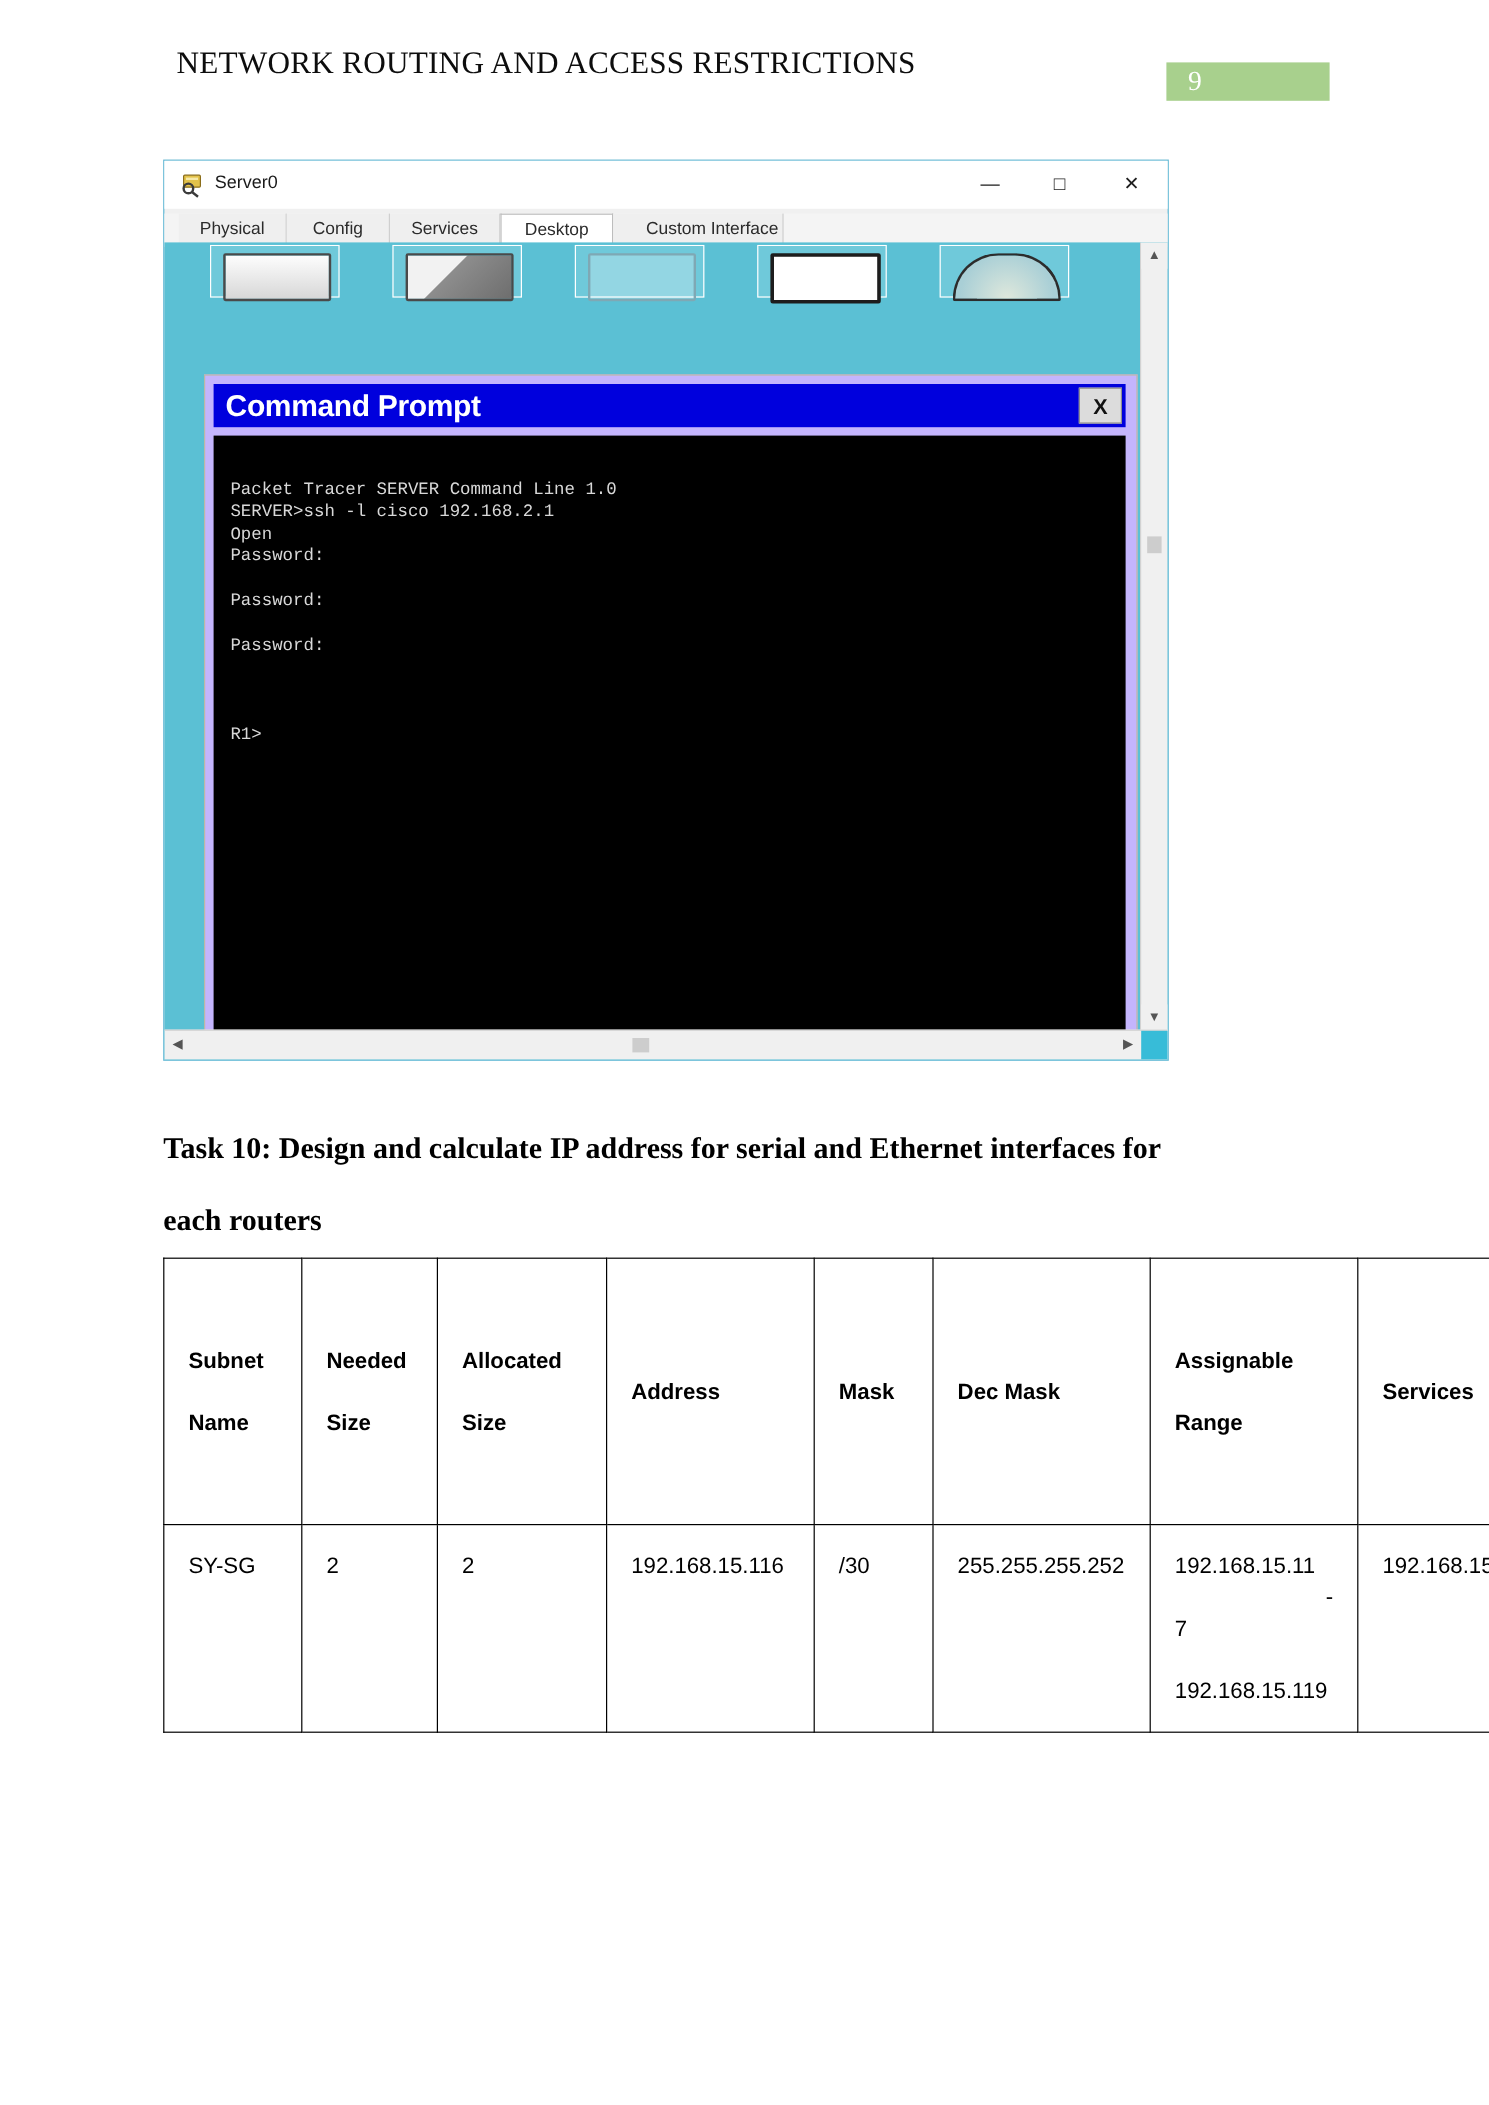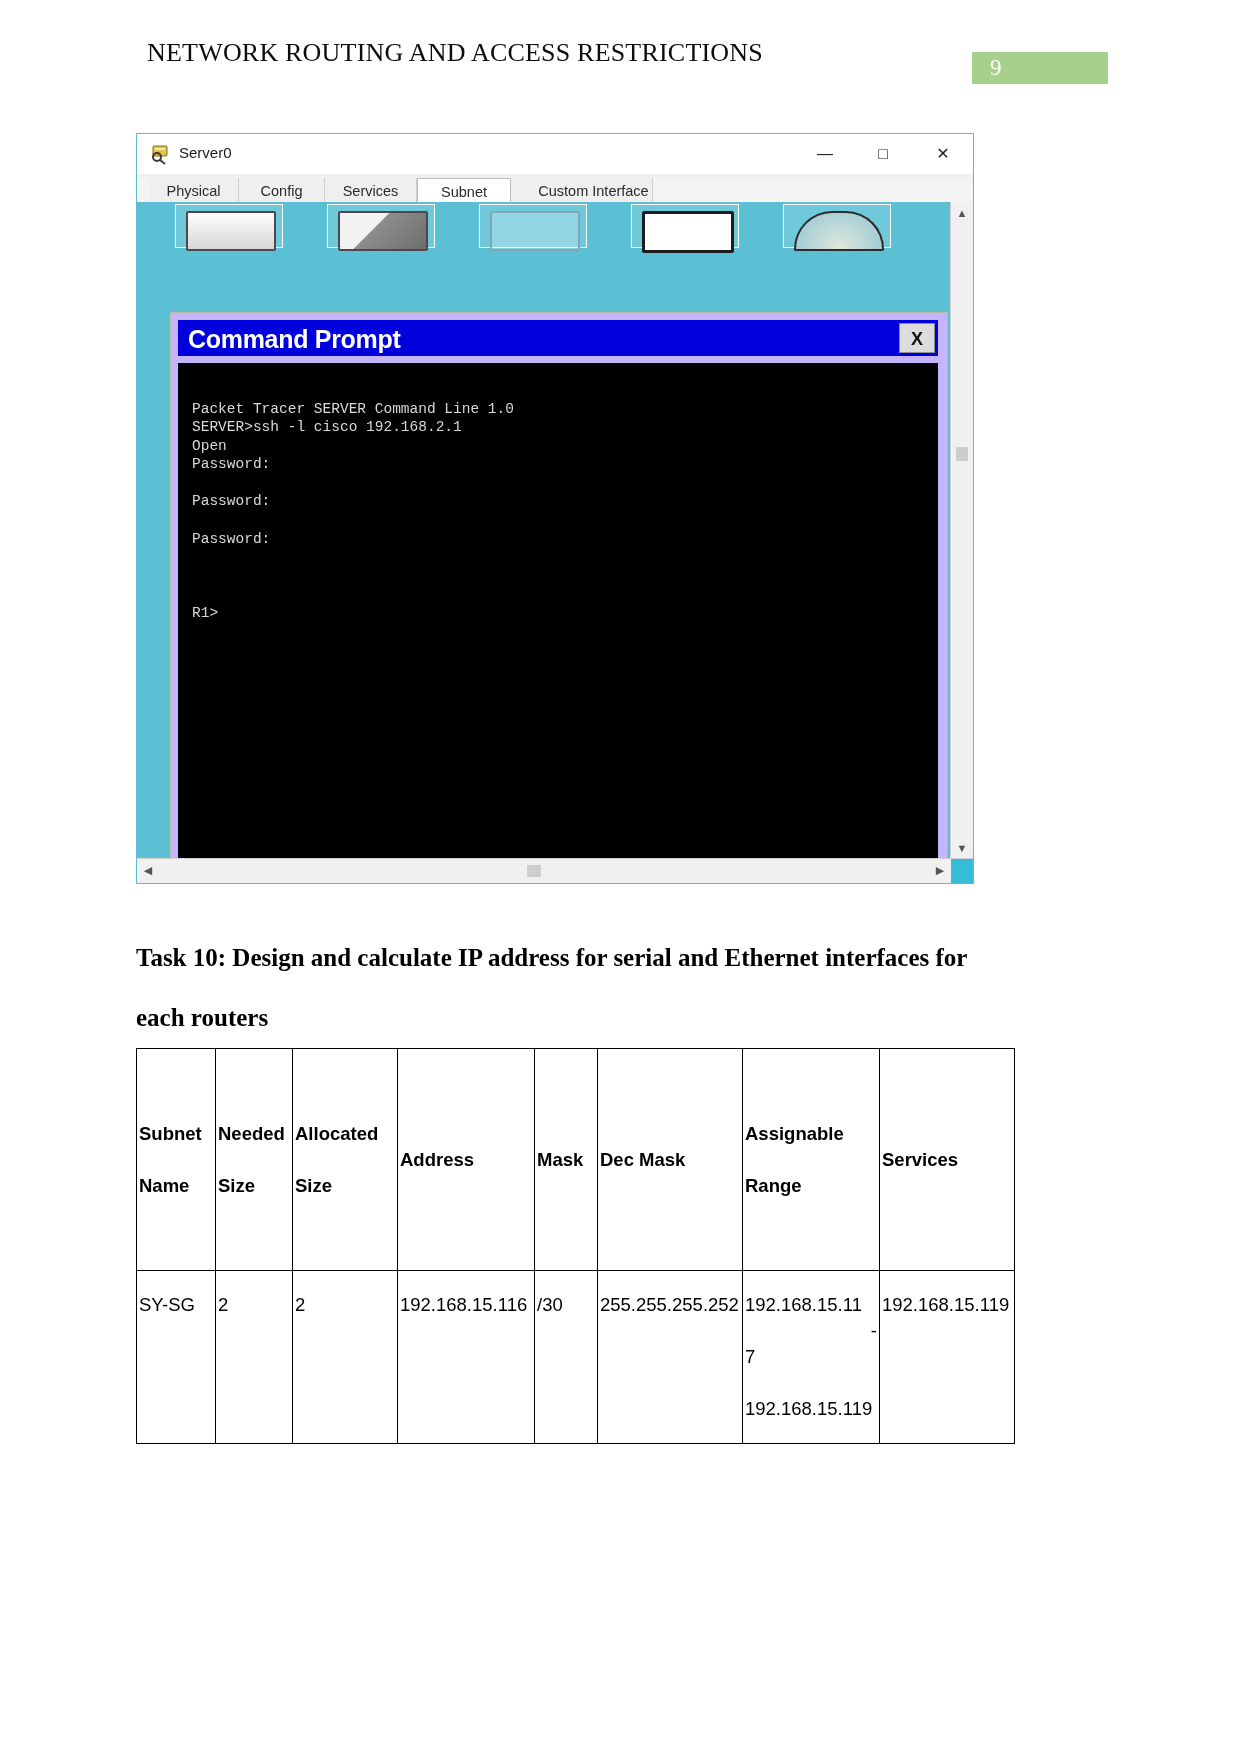--- a/index.html
+++ b/index.html
@@ -331,21 +331,21 @@
   .ip-table {
     position: absolute;
     left: 136px;
     top: 1048px;
     border-collapse: collapse;
     table-layout: fixed;
     width: 838px;
   }
   .ip-table td {
     border: 1px solid #000000;
-    padding: 8px 2px;
+    padding: 8px 20px;
     font-size: 18.5px;
     color: #000000;
     vertical-align: middle;
     word-break: break-word;
     line-height: 52px;
   }
   .ip-table thead td {
     font-weight: bold;
     height: 205px;
   }
@@ -393,21 +393,21 @@
     <span class="pt-title-text">Server0</span>
     <div class="pt-winbtn pt-min">—</div>
     <div class="pt-winbtn pt-max">□</div>
     <div class="pt-winbtn pt-close">✕</div>
   </div>
 
   <div class="pt-tabstrip">
     <div class="pt-tab" style="left:12px; width:90px;">Physical</div>
     <div class="pt-tab" style="left:102px; width:86px;">Config</div>
     <div class="pt-tab" style="left:188px; width:92px;">Services</div>
-    <div class="pt-tab active" style="left:280px; width:94px;">Subnet</div>
+    <div class="pt-tab active" style="left:280px; width:94px;">Desktop</div>
     <div class="pt-tab" style="left:374px; width:142px;padding-left:24px;">Custom Interface</div>
   </div>
 
   <div class="pt-body">
 
     <div class="pt-desktop">
       <div class="desk-icon" style="left:30px;">
           <span class="thumb"></span>
         </div>
       <div class="desk-icon style-b" style="left:182px;">

